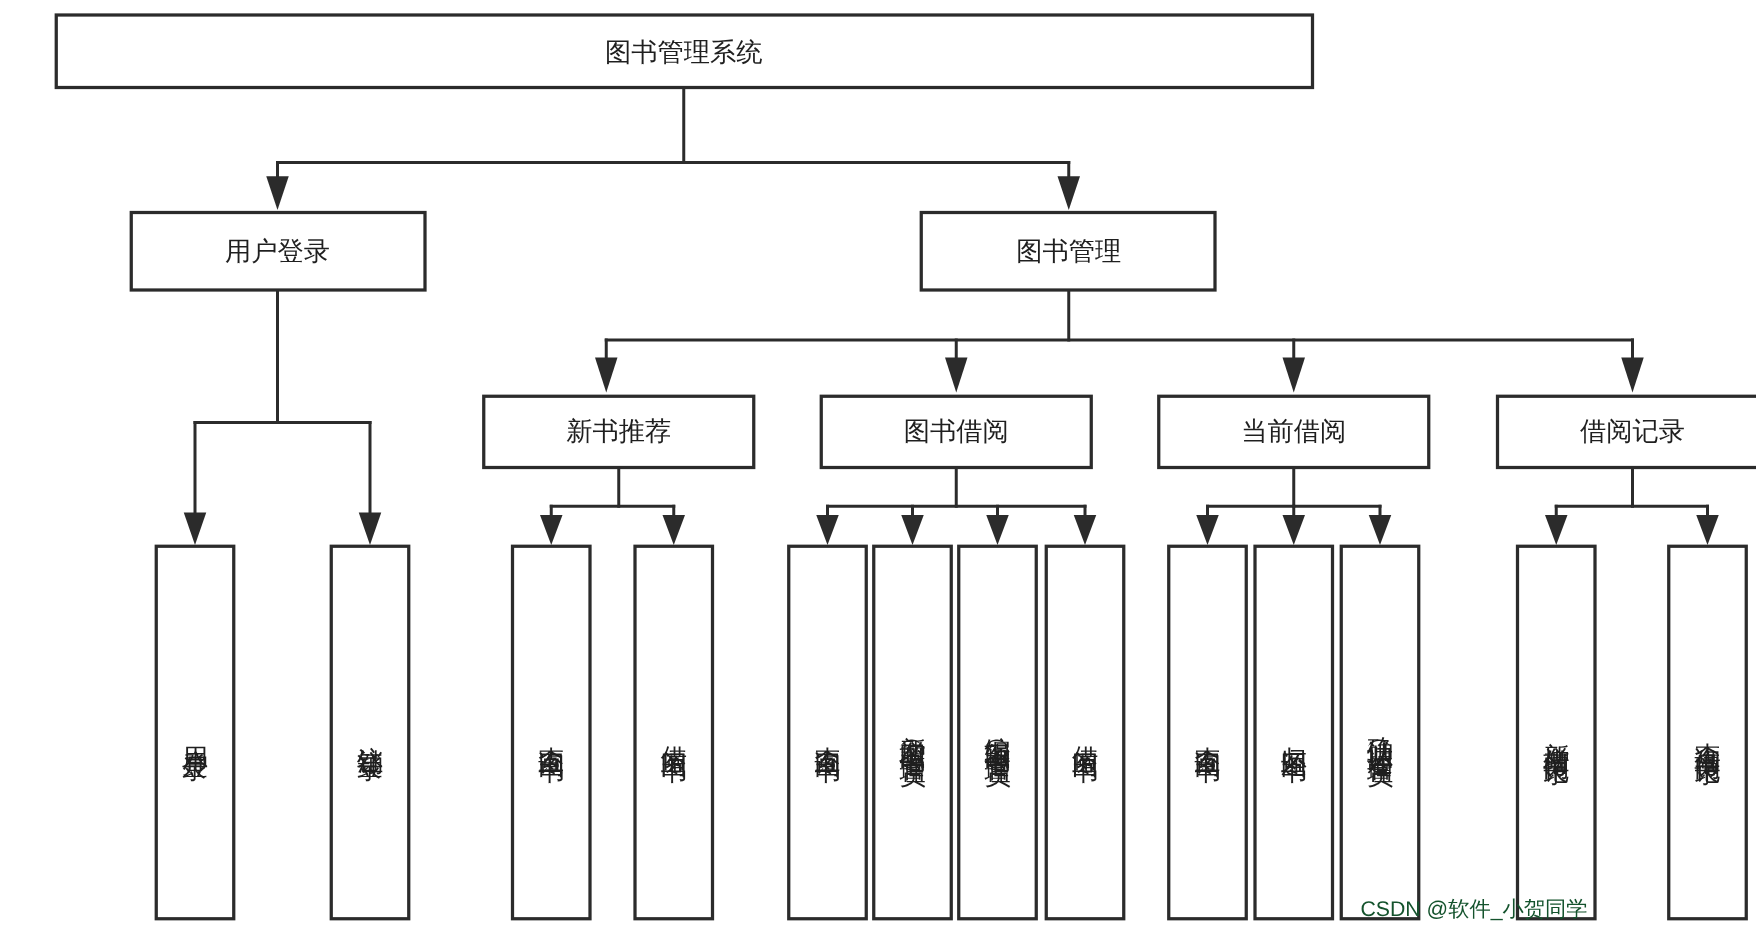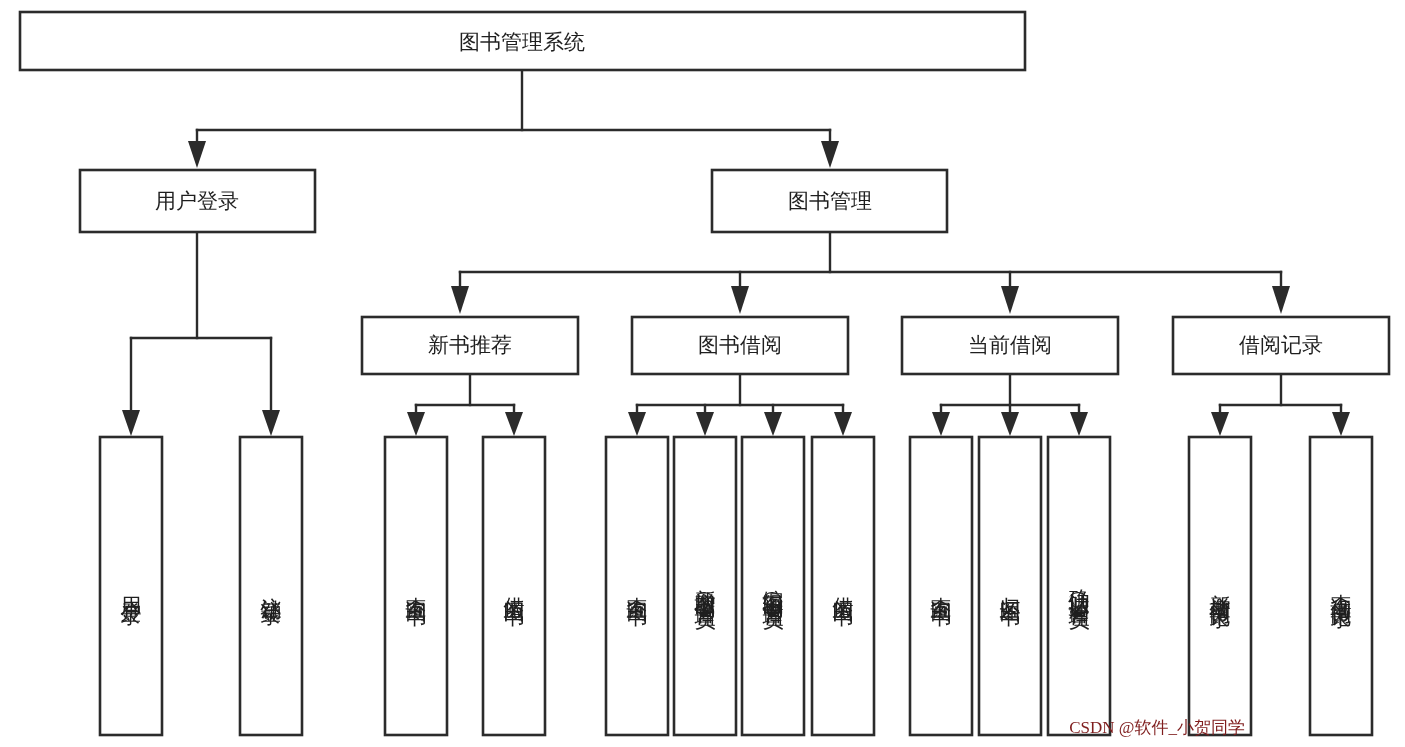--- a/index.html
+++ b/index.html
@@ -12,20 +12,21 @@
     width: 1405px;
     height: 747px;
     overflow: hidden;
     font-family: "DejaVu Sans", "Liberation Sans", sans-serif;
   }
   #diagram-root {
     position: relative;
     width: 1257px;
     height: 747px;
     background: #ffffff;
+    margin-left: 25px;
   }
   svg.diagram-canvas {
     position: absolute;
     left: 0;
     top: 0;
     width: 1405px;
     height: 747px;
     display: block;
   }
   .node-box {
@@ -56,23 +57,23 @@
     fill: #1f1f1f;
     writing-mode: vertical-rl;
     text-orientation: upright;
     text-anchor: middle;
     letter-spacing: 3px;
   }
   .watermark {
     position: absolute;
     right: 12px;
     bottom: 8px;
-    font-family: Liberation Serif, serif;
+    font-family: Liberation Sans, sans-serif;
     font-size: 17px;
-    color: #7f1d1d;
+    color: #14532d;
     white-space: nowrap;
     pointer-events: none;
     user-select: none;
   }
 </style>
 </head>
 <body>
 
 <div id="diagram-root">
 

